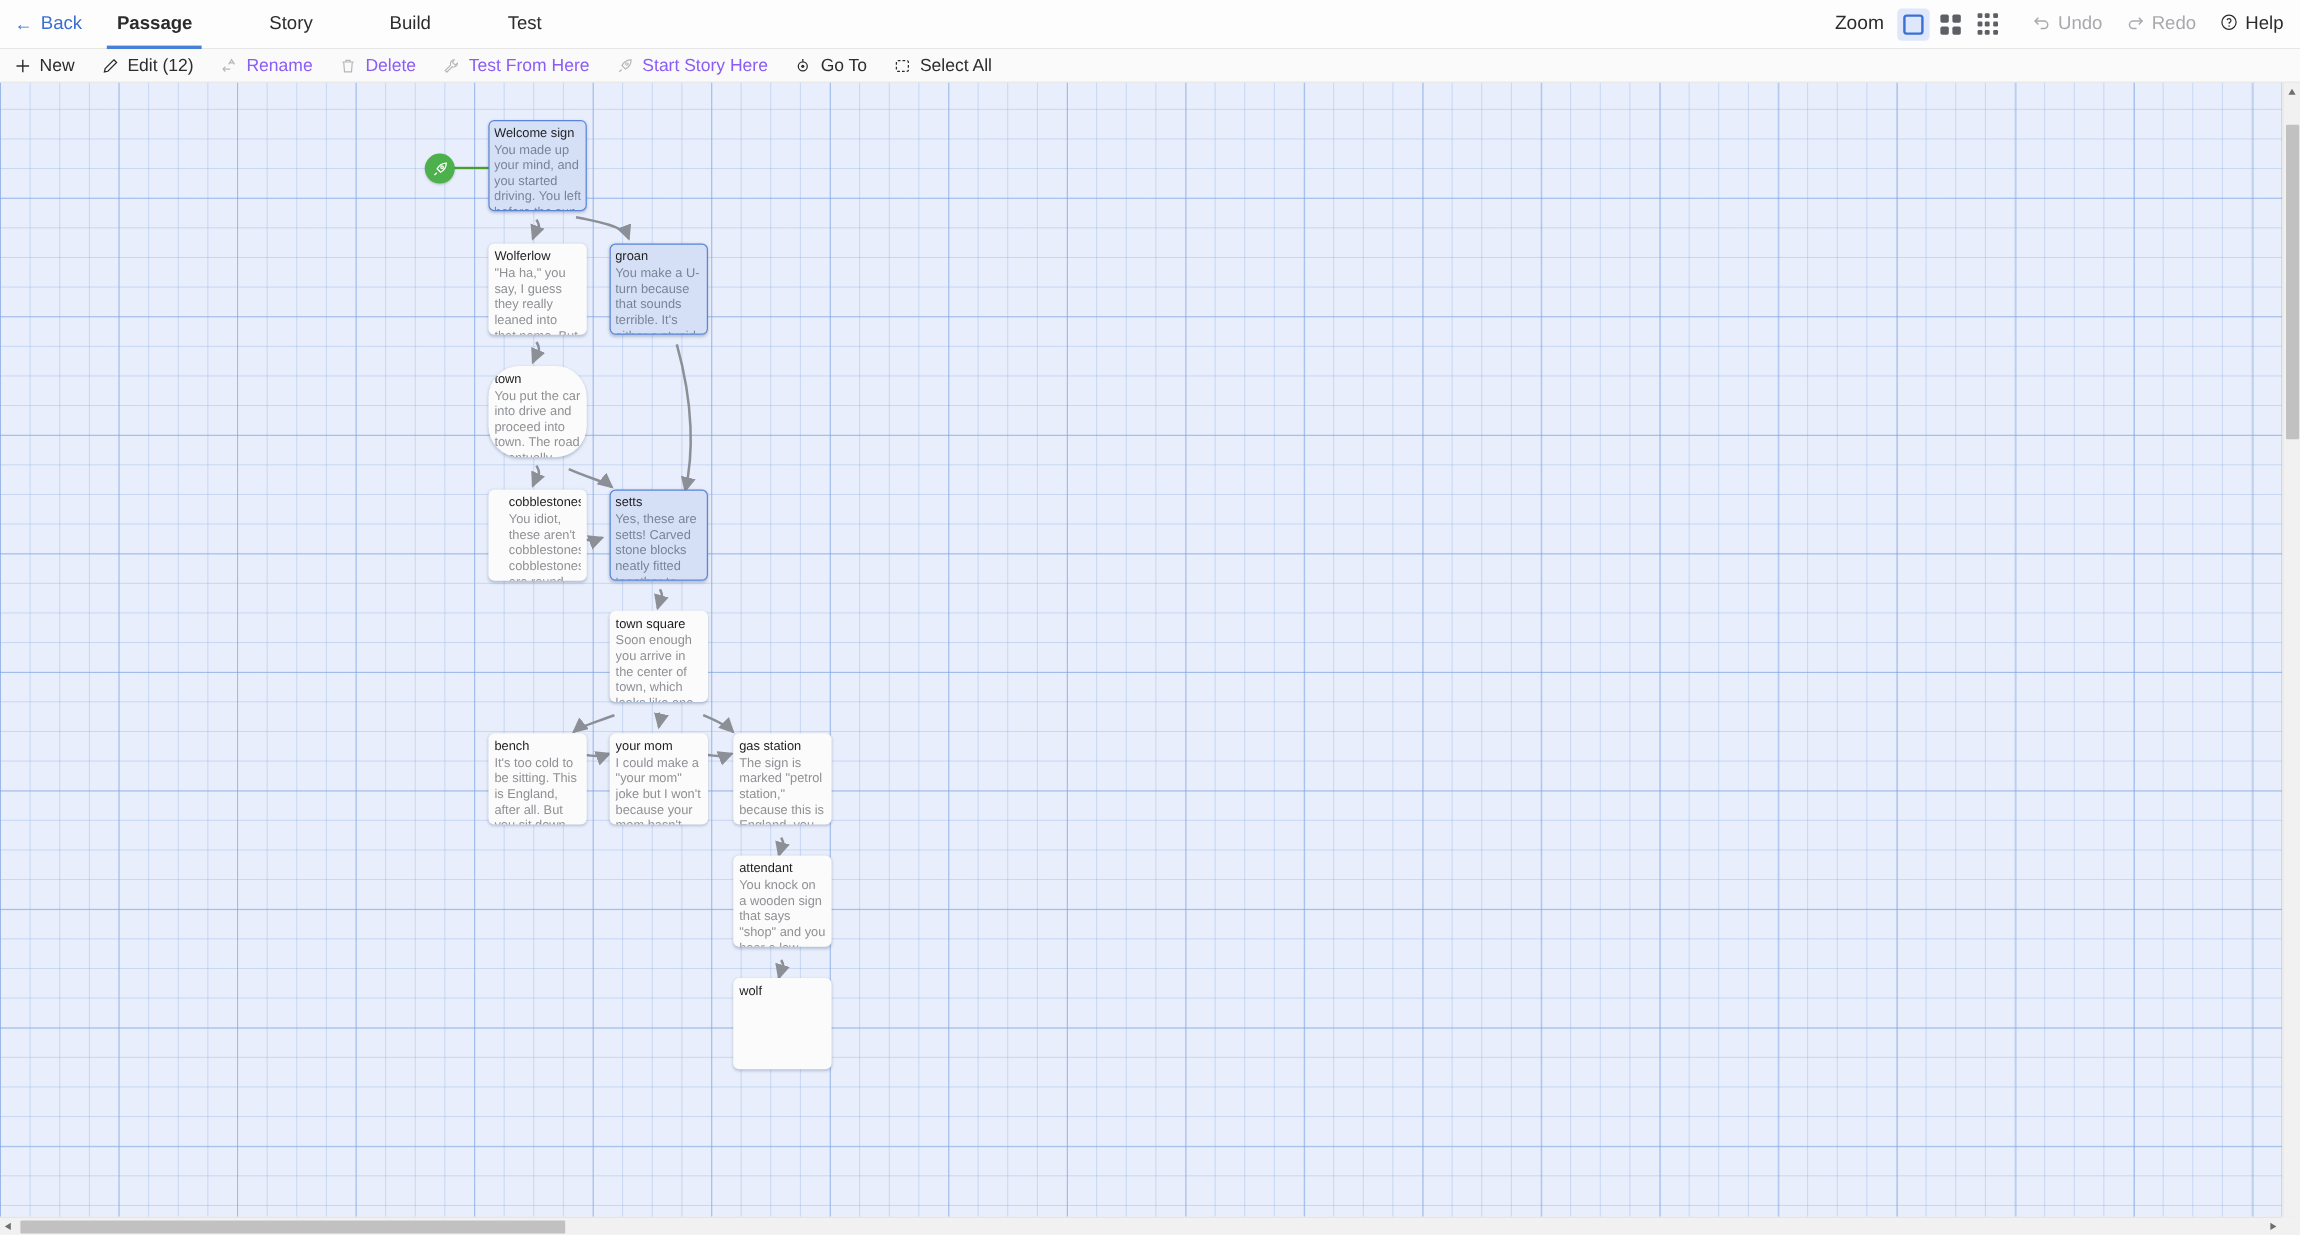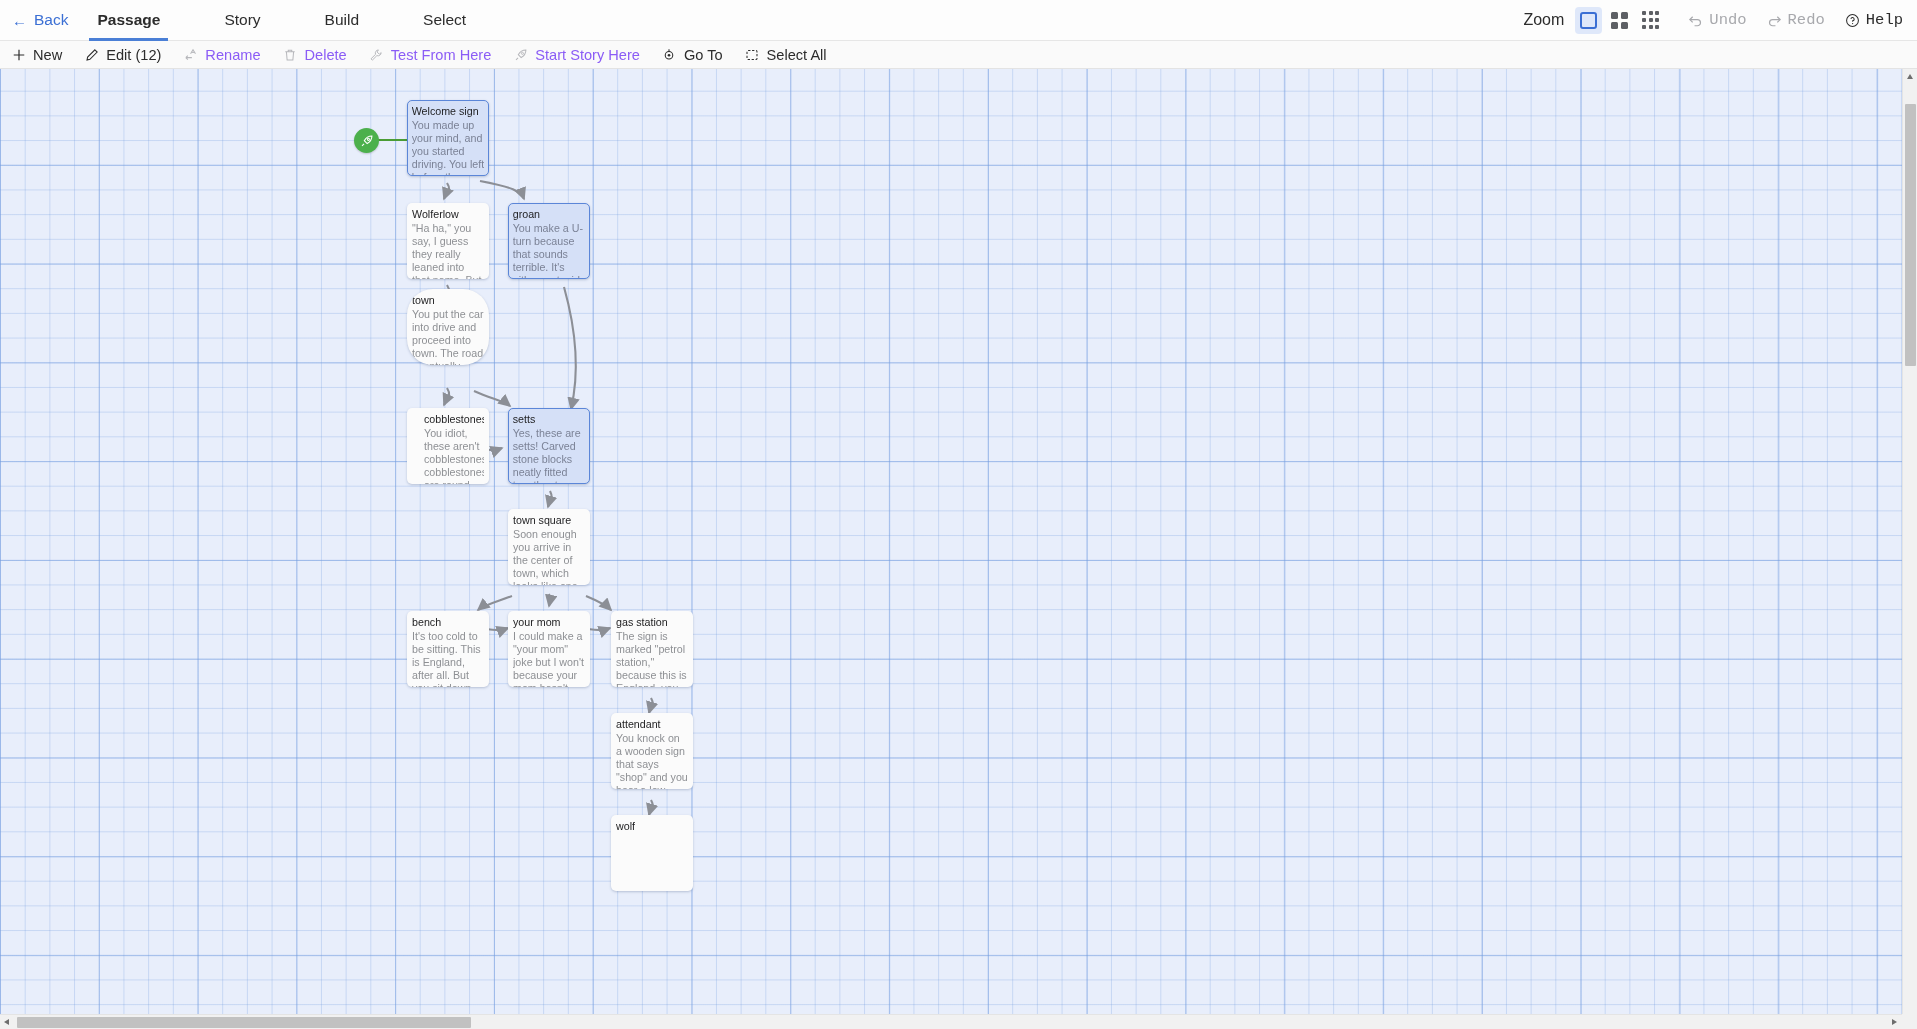--- a/index.html
+++ b/index.html
@@ -50,23 +50,23 @@
     display: flex; align-items: center; justify-content: center;
     border-radius: 4px; cursor: pointer; margin-right: 4px;
   }
   .zoom-btn.selected { background: #dfe8fa; }
   .sq-big { width: 17px; height: 17px; border: 2.1px solid #3b6fd4; border-radius: 3px; }
   .grid4 { display: grid; grid-template-columns: 7px 7px; grid-template-rows: 7px 7px; gap: 3px; }
   .grid4 i { background: #5d5f64; border-radius: 1.5px; display:block; }
   .grid9 { display: grid; grid-template-columns: repeat(3, 4px); grid-template-rows: repeat(3, 4px); gap: 2.6px; }
   .grid9 i { background: #5d5f64; border-radius: 1px; display:block; }
   .mi-btn {
-    display: flex; align-items: center; gap: 6px;
+    display: flex; align-items: flex-start; gap: 6px;
     font-size: 15.5px; color: #a8a9ad;
-    margin-left: 20px; cursor: default; font-family: Liberation Mono, monospace;
+    margin-left: 20px; cursor: default;
   }
   .mi-btn.enabled { color: #2c2c2c; cursor: pointer; }
 
   
   .toolbar {
     position: absolute; left: 0; top: 41px;
     width: 1917px; height: 28px;
     background: #fafafa;
     display: flex; align-items: center;
     border-bottom: 1px solid #e3e3e3;
@@ -201,21 +201,21 @@
     <div class="menu-tab active">
         <span>Passage</span>
       </div>
     <div class="menu-tab">
         <span>Story</span>
       </div>
     <div class="menu-tab">
         <span>Build</span>
       </div>
     <div class="menu-tab">
-        <span>Select</span>
+        <span>Test</span>
       </div>
   </div>
 
   <div class="menubar-right">
     <span class="zoom-label">Zoom</span>
 
     <div class="zoom-btn selected">
       <span class="sq-big"></span>
     </div>
     <div class="zoom-btn">
@@ -412,21 +412,21 @@
   <div class="passage" style="left:407px; top:134px;">
     <div class="p-title">Wolferlow</div>
     <div class="p-excerpt">"Ha ha," you say, I guess they really leaned into that name. But what does it</div>
   </div>
 
   <div class="passage selected" style="left:508px; top:134px;">
     <div class="p-title">groan</div>
     <div class="p-excerpt">You make a U-turn because that sounds terrible. It's either a stupid</div>
   </div>
 
-  <div class="passage" style="left:407px; top:220px;border-radius:26px;">
+  <div class="passage" style="left:407px; top:236px;border-radius:26px;">
     <div class="p-title">town</div>
     <div class="p-excerpt">You put the car into drive and proceed into town. The road eventually</div>
   </div>
 
   <div class="passage" style="left:407px; top:339px;padding-left:17px;">
     <div class="p-title">cobblestones</div>
     <div class="p-excerpt">You idiot, these aren't cobblestones; cobblestones are round. You</div>
   </div>
 
   <div class="passage selected" style="left:508px; top:339px;">

